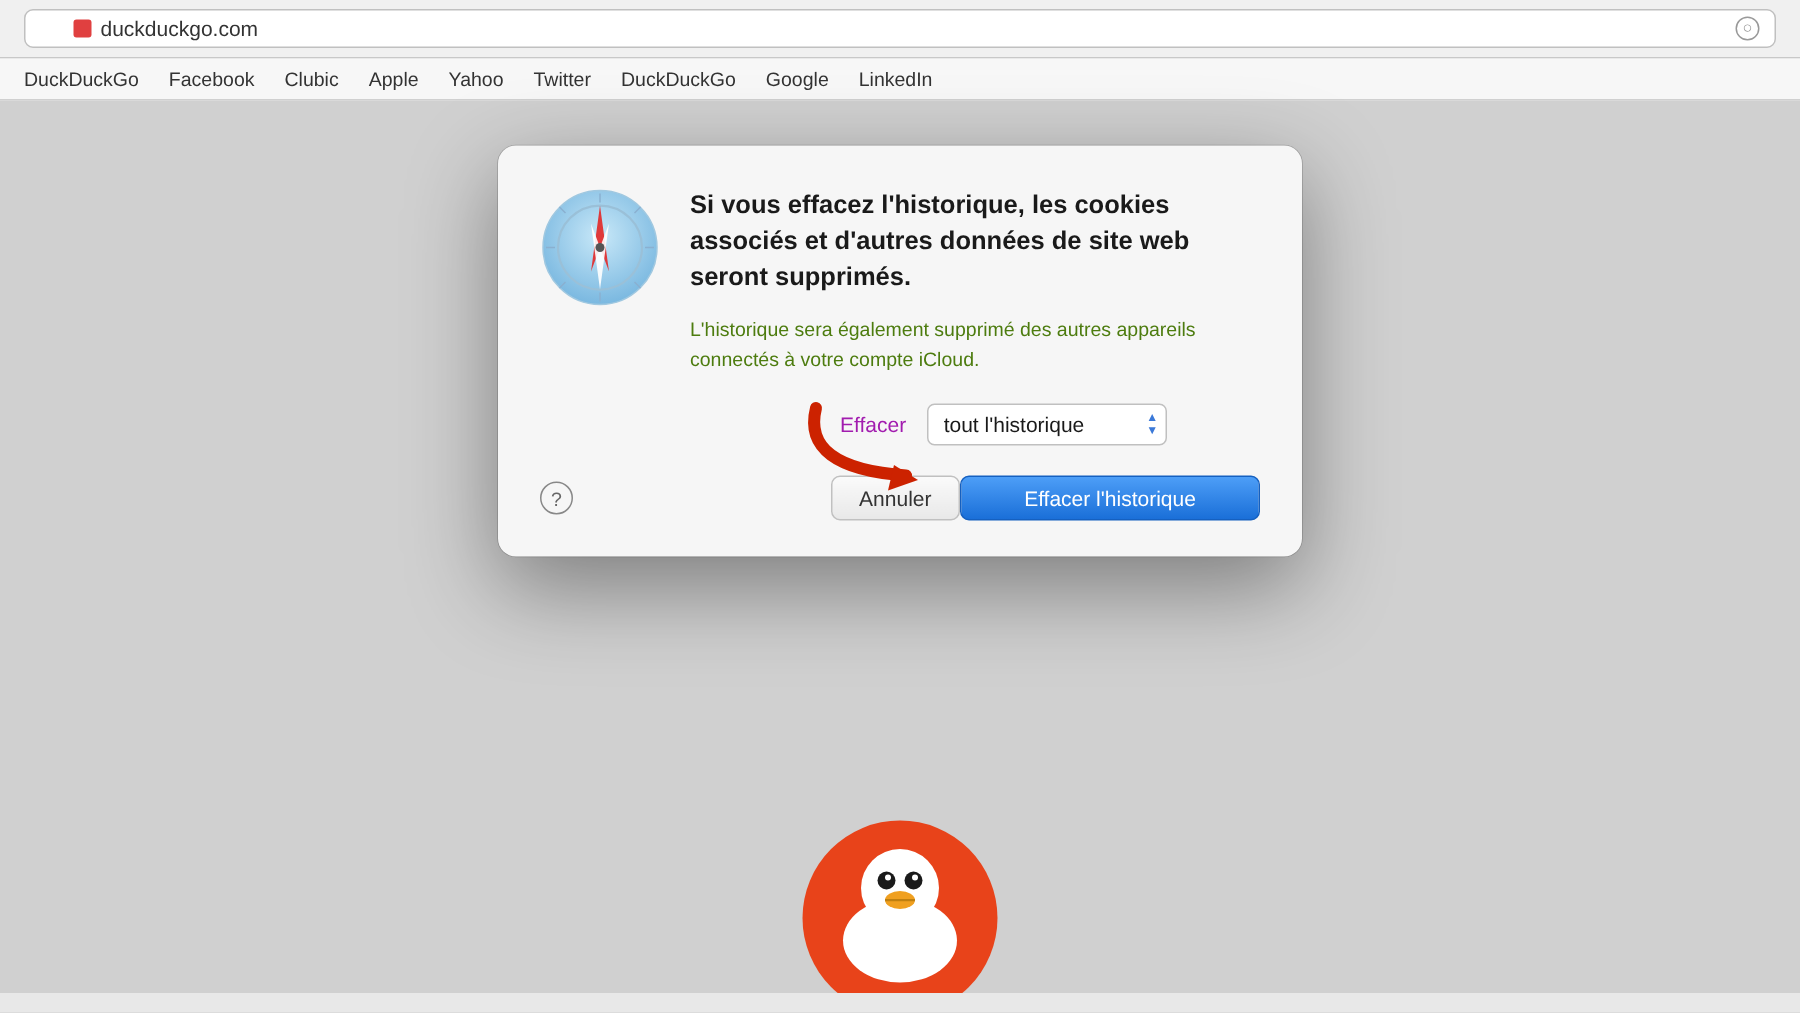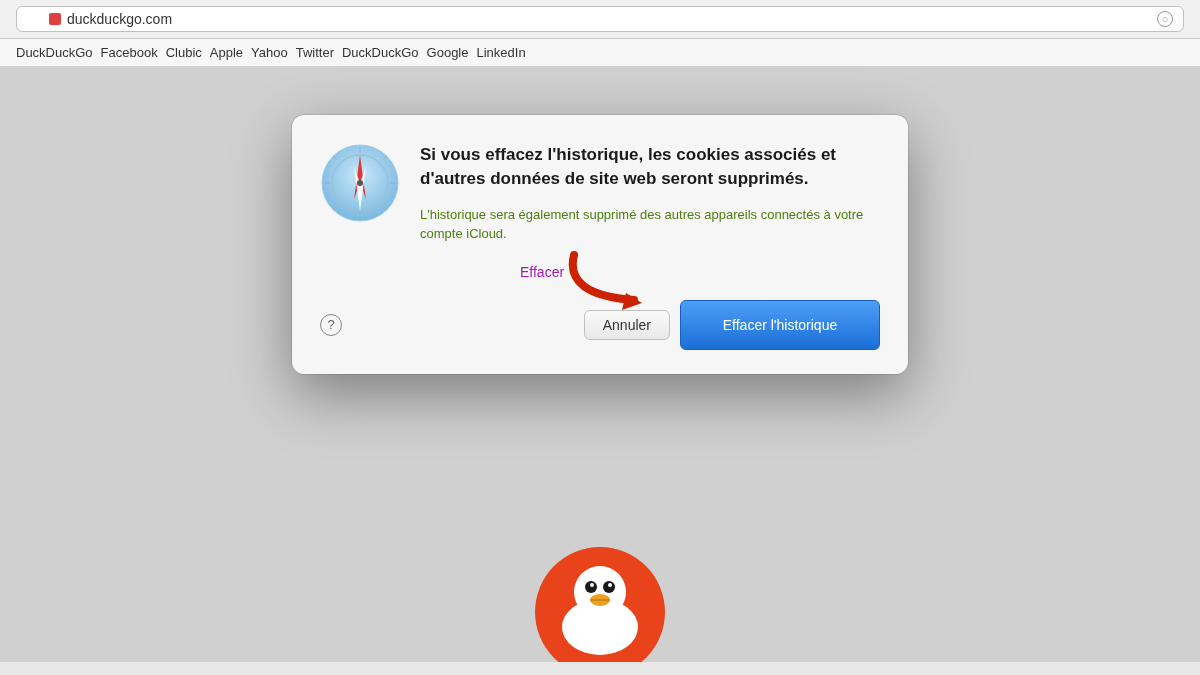--- a/index.html
+++ b/index.html
@@ -56,21 +56,21 @@
       display: inline-block;
     }
 
     
     .bookmarks-bar {
       background: #f7f7f7;
       border-bottom: 1px solid #d0d0d0;
       padding: 6px 16px;
       display: flex;
       align-items: center;
-      gap: 8px;
+      gap: 20px;
     }
     .bookmark-item {
       font-size: 13px;
       color: #333;
       white-space: nowrap;
       cursor: pointer;
     }
 
     
     .main-content {
@@ -85,24 +85,24 @@
     }
 
     
     .modal-overlay {
       position: absolute;
       top: 0; left: 0; right: 0; bottom: 0;
       background: rgba(0,0,0,0.15);
     }
     .modal {
       position: absolute;
-      top: 48px;
+      top: 30px;
       left: 50%;
       transform: translateX(-50%);
-      width: 616px;
+      width: 536px;
       background: #f6f6f6;
       border-radius: 12px;
       box-shadow: 0 20px 60px rgba(0,0,0,0.4), 0 0 0 0.5px rgba(0,0,0,0.2);
       padding: 28px 28px 24px 28px;
       z-index: 10;
     }
     .modal-body {
       display: flex;
       gap: 20px;
       align-items: flex-start;
@@ -188,39 +188,38 @@
       background: transparent;
       display: flex;
       align-items: center;
       justify-content: center;
       font-size: 13px;
       color: #666;
       cursor: pointer;
     }
     .buttons-right {
       display: flex;
-      gap: 10px;
       align-items: center;
       position: relative;
     }
     .btn-annuler {
       background: linear-gradient(to bottom, #fafafa, #e8e8e8);
       border: 1px solid #c0c0c0;
       border-radius: 6px;
       padding: 6px 18px;
       font-size: 14px;
       color: #333;
       cursor: pointer;
       min-width: 80px;
     }
     .btn-effacer {
       background: linear-gradient(to bottom, #4d9ef7, #1a6fd8);
       border: 1px solid #1560c0;
       border-radius: 6px;
-      padding: 16px 18px;
+      padding: 6px 18px;
       font-size: 14px;
       color: white;
       font-weight: 500;
       cursor: pointer;
       min-width: 200px;
     }
   </style>
 </head>
 <body>
 
@@ -285,20 +284,32 @@
           <circle cx="40" cy="40" r="3" fill="#555"></circle>
         </svg>
       </div>
 
       <div class="modal-text-area">
         <p class="modal-title">Si vous effacez l'historique, les cookies associés et d'autres données de site web seront supprimés.</p>
         <p class="modal-subtitle">L'historique sera également supprimé des autres appareils connectés à votre compte iCloud.</p>
 
         <div class="modal-controls">
           <span class="effacer-label">Effacer</span>
+          <div class="select-wrapper">
+            <select class="history-select">
+              <option>tout l'historique</option>
+              <option>la dernière heure</option>
+              <option>aujourd'hui</option>
+              <option>aujourd'hui et hier</option>
+            </select>
+            <div class="select-arrows">
+              <span>▲</span>
+              <span>▼</span>
+            </div>
+          </div>
         </div>
       </div>
     </div>
 
     <div class="modal-footer">
       <button class="help-btn">?</button>
 
       <div class="buttons-right">
 
         <svg style="position:absolute;top:-55px;left:-30px;width:130px;height:70px;pointer-events:none;z-index:20;" viewBox="0 0 130 70" xmlns="http://www.w3.org/2000/svg">

